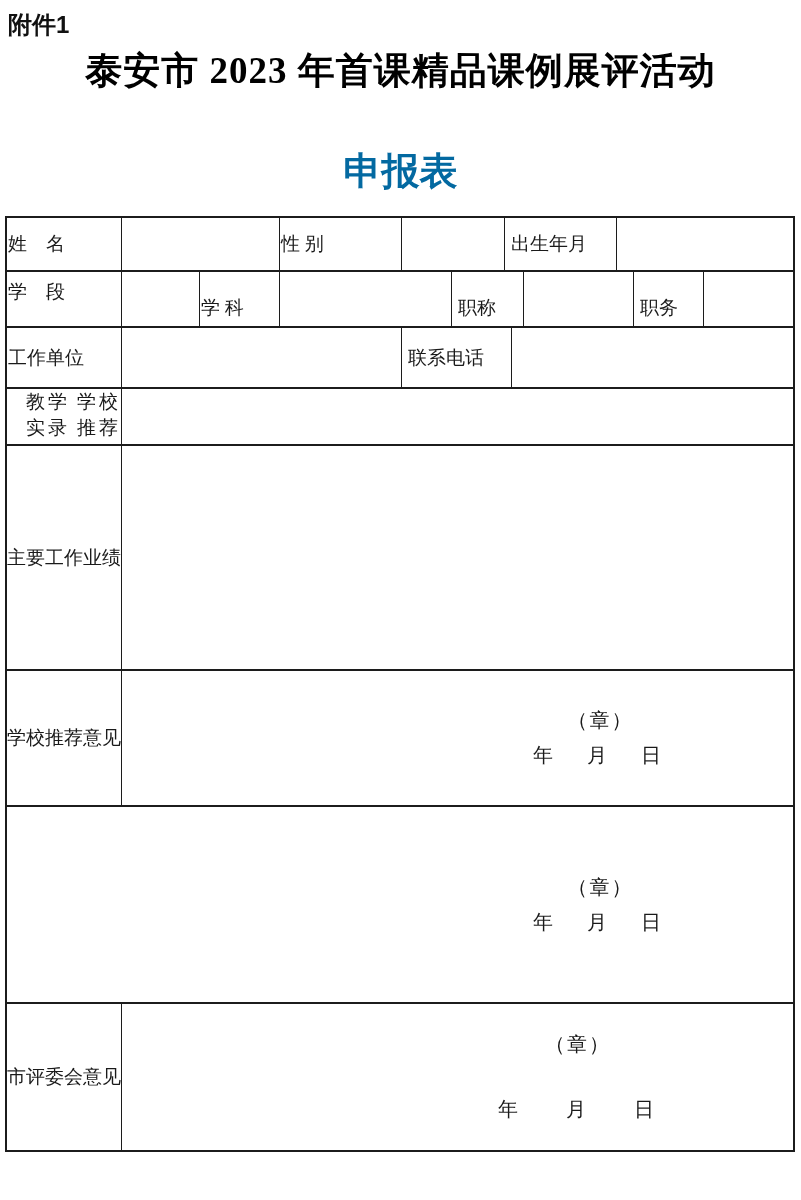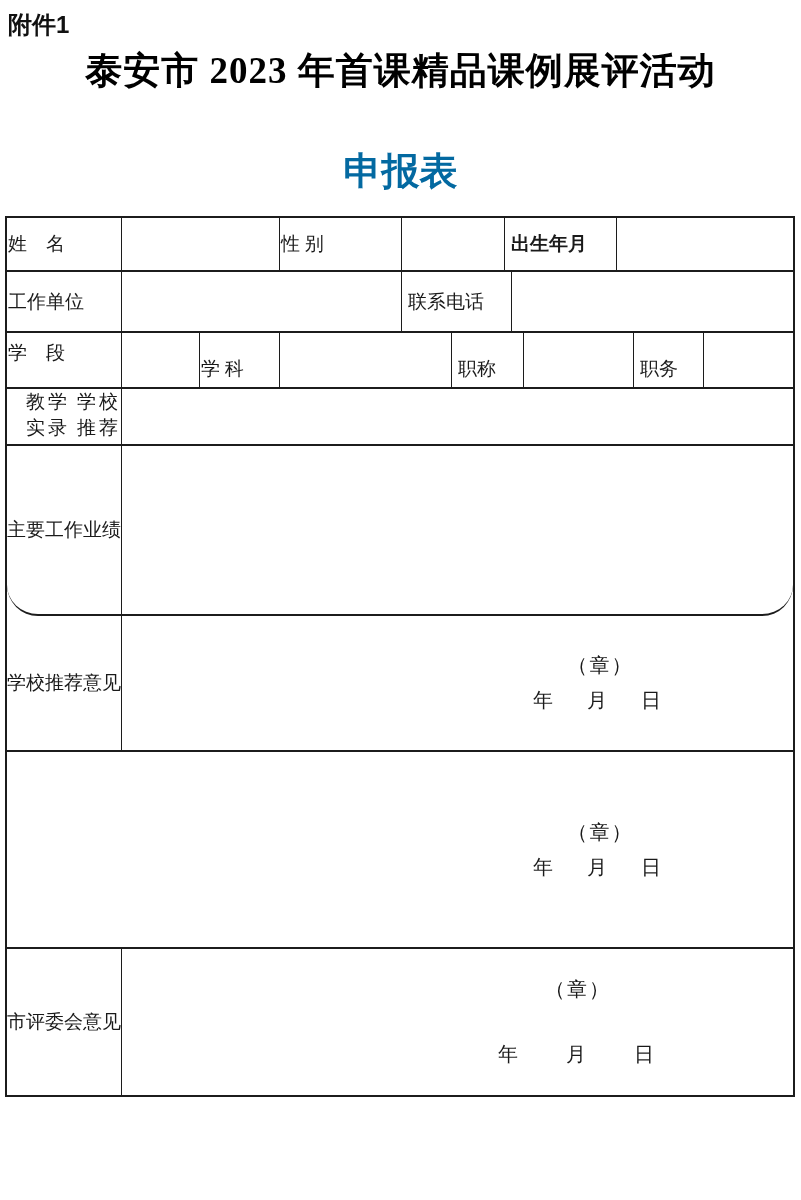--- a/index.html
+++ b/index.html
@@ -69,30 +69,30 @@
   }
   .stamp-line { letter-spacing: 2px; }
   .date-line { margin-top: 8px; letter-spacing: 7px; white-space: nowrap; }
   .stamp-block.wide .date-line { margin-top: 38px; letter-spacing: 14px; margin-left: 10px; }
 
   
   .r1 { height: 54px; }
   .r2 { height: 61px; }
   .r3 { height: 56px; }
   .r4 { height: 57px; }
-  .r5 { height: 170px; border-radius: 31px; }
+  .r5 { height: 225px; }
   .r6 { height: 136px; gap: 40px; }
   .r7 { height: 197px; }
   .r8 { height: 146px; }
 
   .w115 { width: 115px; flex: none; }
   .w158 { width: 158px; flex: none; }
   .w122 { width: 122px; flex: none; }
   .w103 { width: 103px; flex: none; }
-  .w112 { width: 112px; flex: none; font-weight: bold; }
+  .w112 { width: 112px; flex: none; }
   .w280 { width: 280px; flex: none; }
   .w110 { width: 110px; flex: none; }
   .w78  { width: 78px;  flex: none; }
   .w80  { width: 80px;  flex: none; }
   .w172 { width: 172px; flex: none; }
   .w72  { width: 72px;  flex: none; }
   .w70  { width: 70px;  flex: none; }
   .grow { flex: 1 1 auto; }
 </style>
 </head>
@@ -108,35 +108,35 @@
 
     <div class="row r1">
       <div class="cell label w115">姓　名</div>
       <div class="cell w158"></div>
       <div class="cell label w122">性 别</div>
       <div class="cell w103"></div>
       <div class="cell label label-tight w112">出生年月</div>
       <div class="cell grow"></div>
     </div>
 
-    <div class="row r2">
-      <div class="cell label w115">工作单位</div>
-      <div class="cell w280"></div>
-      <div class="cell label label-tight w110">联系电话</div>
-      <div class="cell grow"></div>
-    </div>
-
     <div class="row r3">
       <div class="cell label label-top w115">学　段</div>
       <div class="cell w78"></div>
       <div class="cell label label-bottom w80">学 科</div>
       <div class="cell w172"></div>
       <div class="cell label label-bottom label-tight w72">职称</div>
       <div class="cell w110"></div>
       <div class="cell label label-bottom label-tight w70">职务</div>
+      <div class="cell grow"></div>
+    </div>
+
+    <div class="row r2">
+      <div class="cell label w115">工作单位</div>
+      <div class="cell w280"></div>
+      <div class="cell label label-tight w110">联系电话</div>
       <div class="cell grow"></div>
     </div>
 
     <div class="row r4">
       <div class="cell label-multi left-lines w115">
         <span class="spread">教学实录</span>
         <span class="spread">学校推荐</span>
       </div>
       <div class="cell grow"></div>
     </div>

